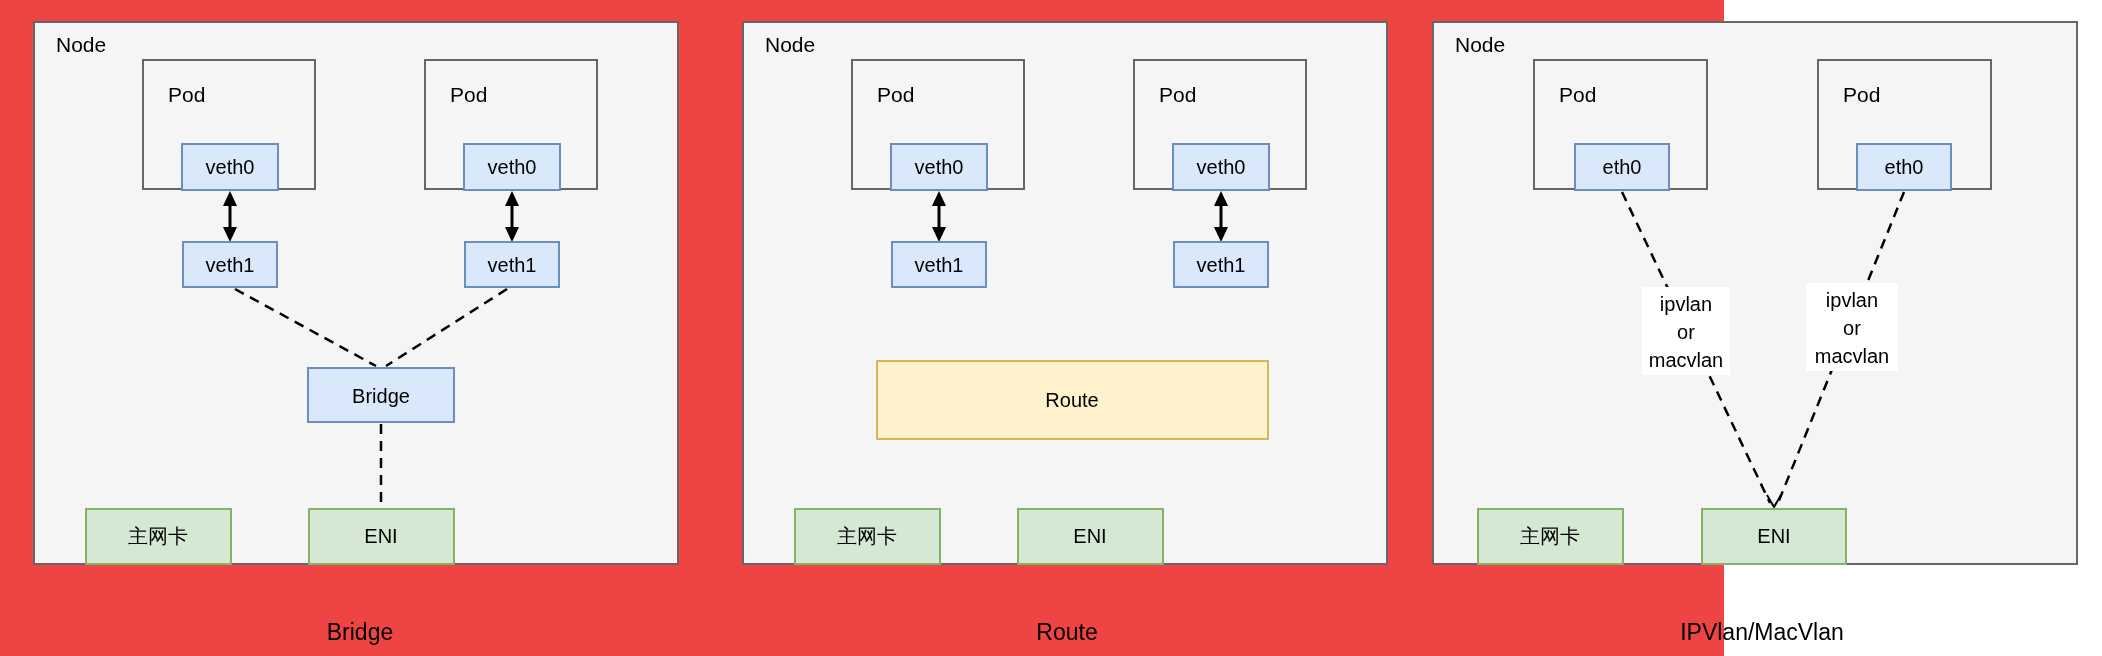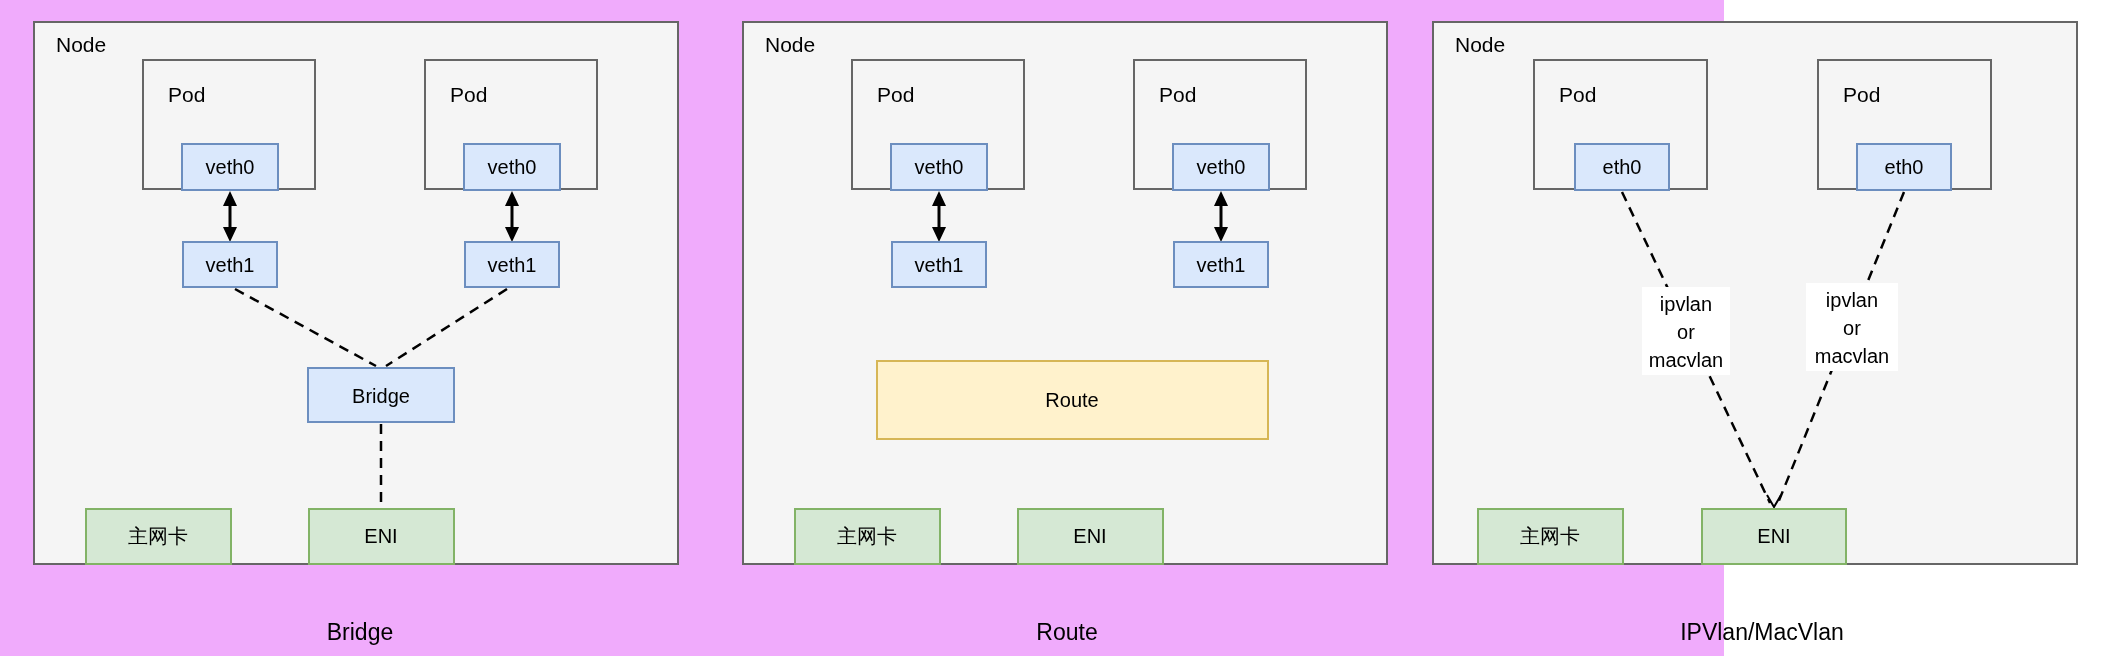--- a/index.html
+++ b/index.html
@@ -1,16 +1,16 @@
 <!DOCTYPE html>
 <html><head>
 <meta charset="utf-8">
 <style>
   html, body { margin: 0; padding: 0; background: #ffffff; }
-  .canvas { position: relative; width: 1724px; height: 656px; background: #f0abfc; }
+  .canvas { position: relative; width: 1724px; height: 656px; background: #ef4444; }
   svg { display: block; }
   .t { font-family: "Liberation Sans", sans-serif; fill: #000000; }
   .t-node { font-size: 21px; }
   .t-pod { font-size: 21px; }
   .t-iface { font-size: 20px; }
   .t-box { font-size: 20px; }
   .t-vlan { font-size: 20px; }
   .t-caption { font-size: 23px; }
   .node-rect { fill: #f5f5f5; stroke: #666666; stroke-width: 2; }
   .pod-rect { fill: none; stroke: #666666; stroke-width: 2; }

